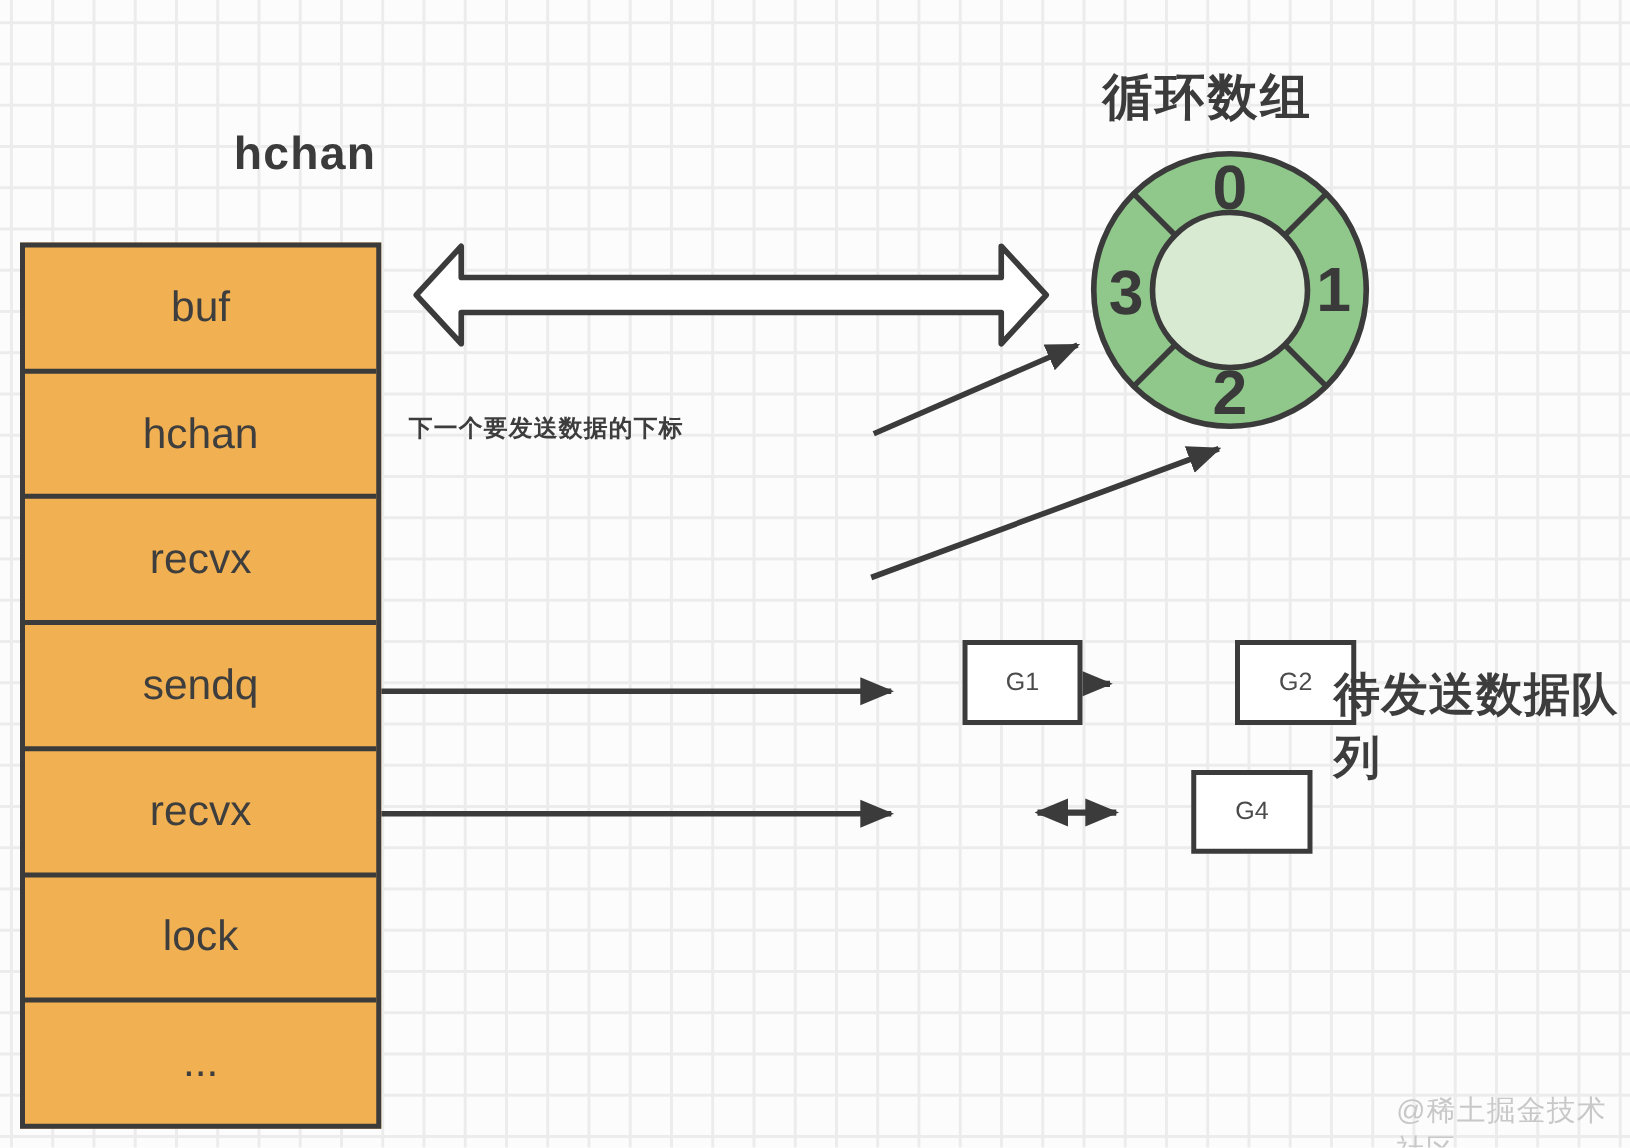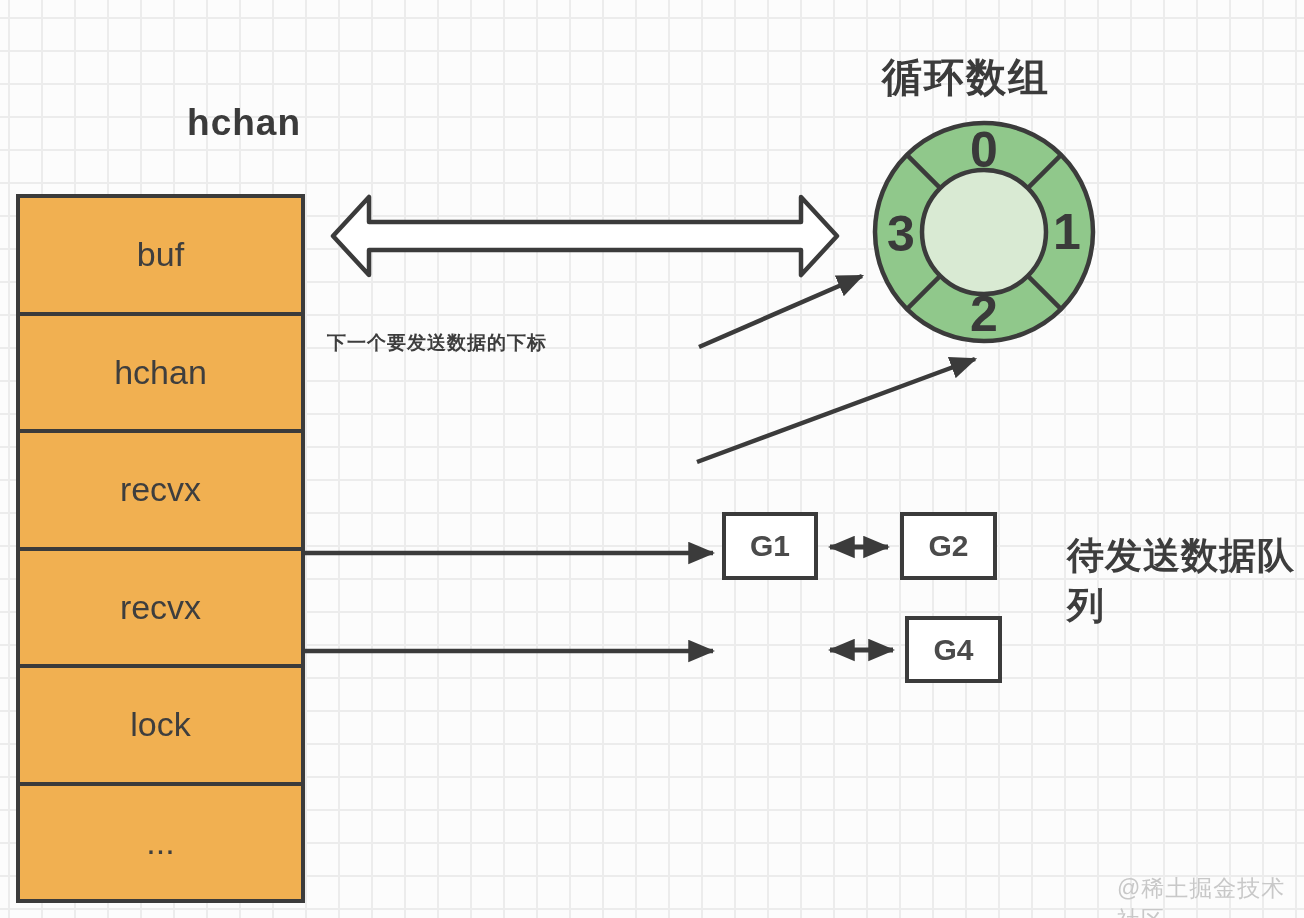--- a/index.html
+++ b/index.html
@@ -32,24 +32,24 @@
   .circ-title{
     position:absolute;left:882px;top:50px;width:206px;
     font-size:40px;font-weight:700;color:#3b3b3b;letter-spacing:2px;
   }
   .anno{position:absolute;font-size:19px;font-weight:700;color:#3d3d3d;letter-spacing:1px;}
   .anno-send{left:327px;top:330px;}
   .anno-recv{left:327px;top:445px;}
   .gbox{
     position:absolute;background:#ffffff;border:4px solid #3b3b3b;box-sizing:border-box;
     display:flex;align-items:center;justify-content:center;
-    font-size:30px;font-weight:700;color:#4b4b4b;
+    font-size:20px;font-weight:400;color:#4b4b4b;margin-left:48px;
   }
   .gbox-g1{left:722px;top:512px;width:96px;height:68px;}
-  .gbox-g2{left:900px;top:512px;width:97px;height:68px;}
+  .gbox-g2{left:940px;top:512px;width:97px;height:68px;}
   .gbox-g3{left:722px;top:616px;width:96px;height:67px;}
   .gbox-g4{left:905px;top:616px;width:97px;height:67px;}
   .qlabel{position:absolute;font-size:37px;font-weight:700;color:#3d3d3d;letter-spacing:1px;}
   .qlabel-send{left:1067px;top:531px;}
   .qlabel-recv{left:1067px;top:632px;}
   .watermark{position:absolute;left:1117px;top:873px;font-size:23px;color:#c8c8c8;letter-spacing:1px;}
   svg text.slot{
     font-family:"Liberation Sans","DejaVu Sans",sans-serif;
     font-size:50px;font-weight:700;fill:#3a3a3a;
   }
@@ -99,20 +99,23 @@
     <div class="hchan-row">
       <span>buf</span>
     </div>
     <div class="hchan-row">
       <span>hchan</span>
     </div>
     <div class="hchan-row">
       <span>recvx</span>
     </div>
     <div class="hchan-row">
+      <span>sendq</span>
+    </div>
+    <div class="hchan-row">
       <span>recvx</span>
     </div>
     <div class="hchan-row">
       <span>lock</span>
     </div>
     <div class="hchan-row">
       <span>...</span>
     </div>
   </div>
 

